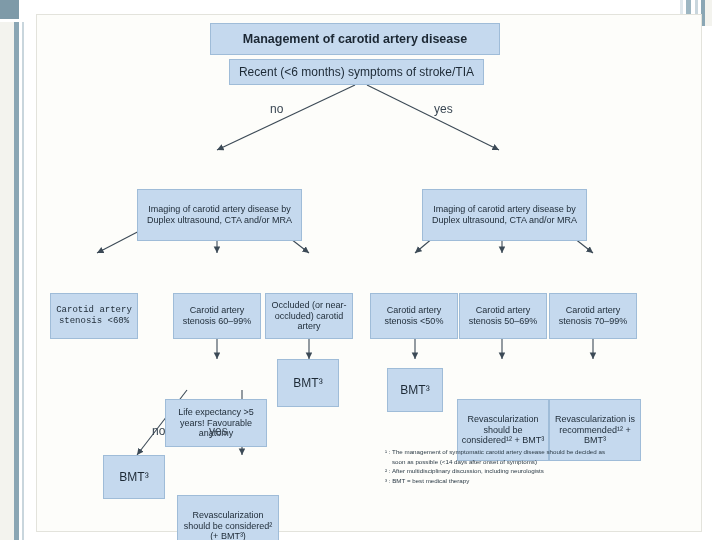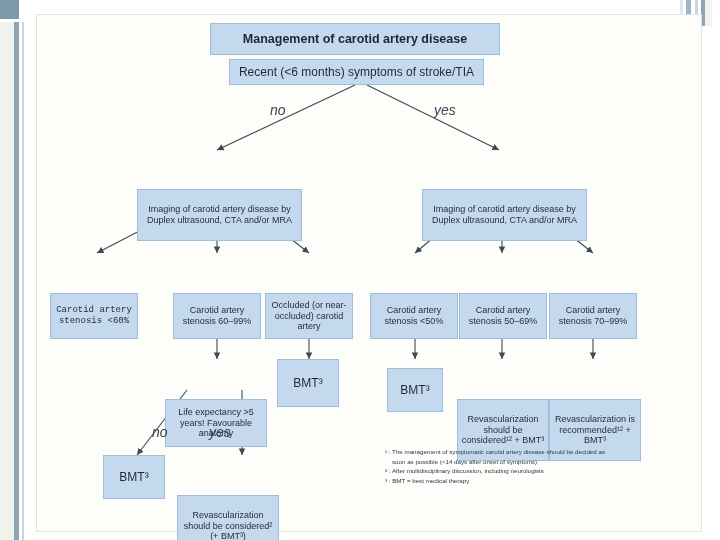--- a/index.html
+++ b/index.html
@@ -37,21 +37,21 @@
     box-sizing:border-box;
     padding:2px 3px;
   }
   .title-box{
     background:#c5d9ee;border:1px solid #9fbcd8;
     font-weight:bold;font-size:12.5px;color:#1b2733;
   }
   .sm9{font-size:9px;margin-top:40px;}
   .sm10{font-size:12px;}
 
-  .lbl{position:absolute;font-size:14px;color:#3a4753;font-style:italic;}
+  .lbl{position:absolute;font-size:12px;color:#3a4753;}
 
   svg.lines{position:absolute;left:0;top:0;width:664px;height:516px;overflow:visible;}
 
   .footnotes{
     position:absolute;font-size:6.2px;color:#2b3a45;line-height:1.55;
     width:260px;
   }
   .footnotes div{white-space:nowrap;}
   .fn-ind{padding-left:7px;}
 </style>

